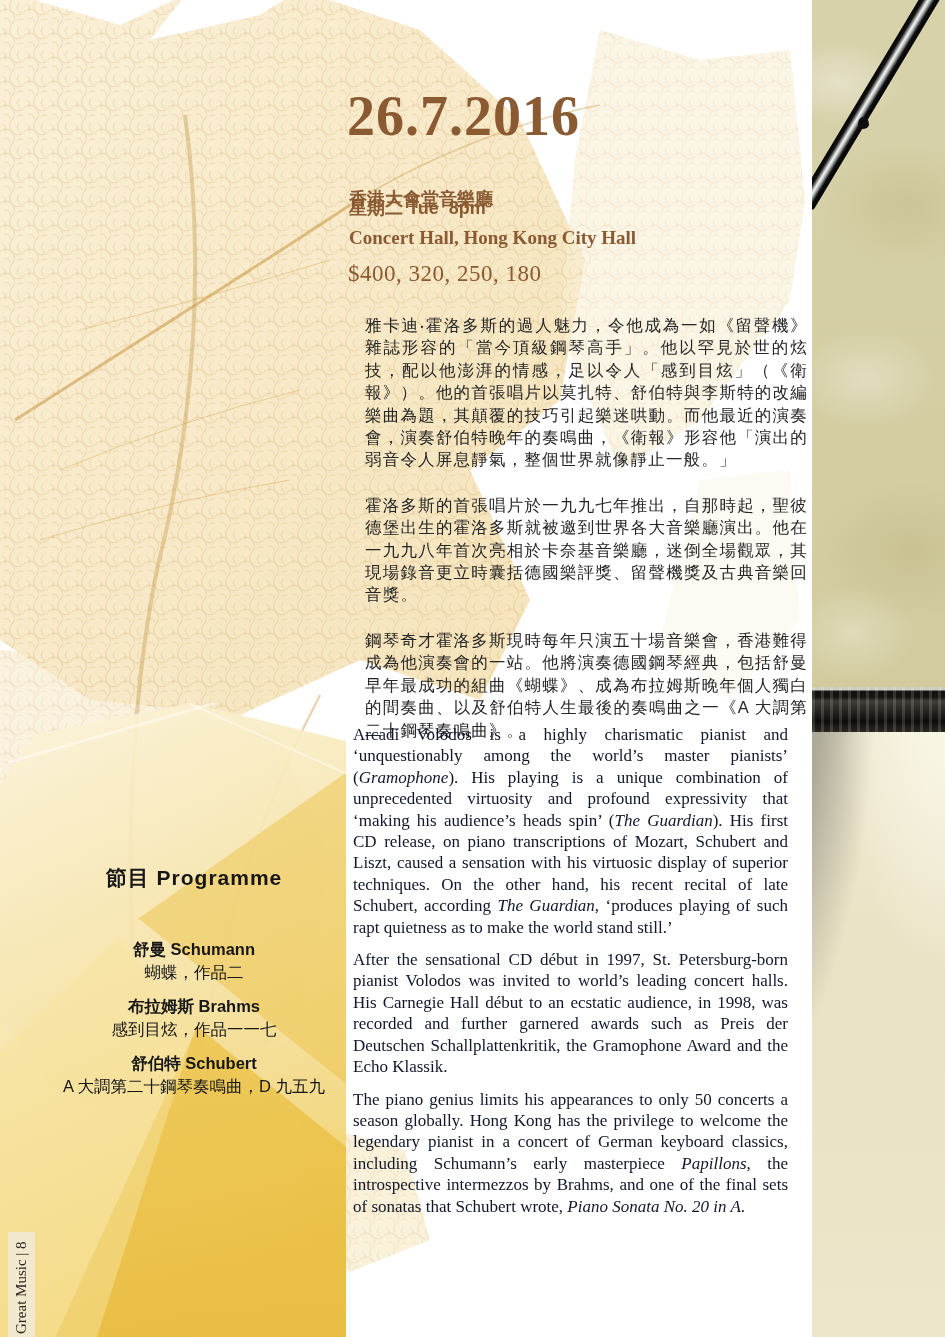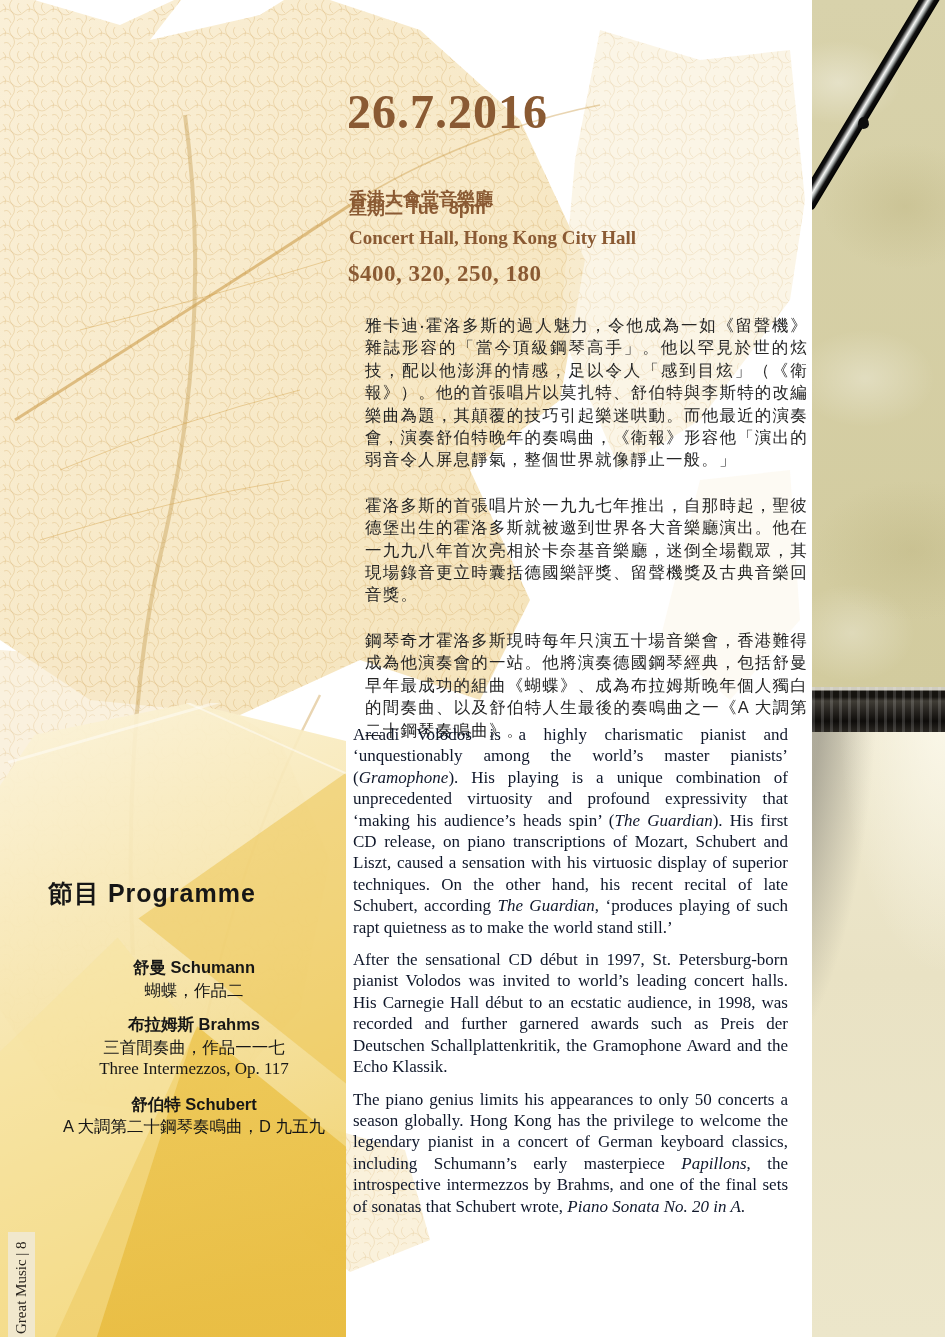--- a/index.html
+++ b/index.html
@@ -54,35 +54,35 @@
   
   .side-label{position:absolute;left:8px;top:1232px;width:27px;height:105px;
     background:#f1e8cd;z-index:3;}
   .side-label span{position:absolute;left:5px;top:102px;transform:rotate(-90deg);
     transform-origin:left top;white-space:nowrap;font:15px "Liberation Serif",serif;color:#2b2620;}
 
   
   .content{position:absolute;inset:0;z-index:3;}
   .brown{color:#8a5a33;}
   .prewrap{white-space:pre-wrap;margin-top:36px;}
-  .date{left:347px;top:88px;font-size:48px;font-weight:bold;letter-spacing:1px;line-height:1;}
+  .date{left:347px;top:88px;font-size:56px;font-weight:bold;letter-spacing:1px;line-height:1;}
   .daytime{left:349px;top:160px;font-size:18px;font-weight:bold;font-family:"Liberation Sans","Liberation Serif",sans-serif;}
   .venue-zh{left:349px;top:187px;font-size:18px;font-weight:bold;font-family:"Liberation Sans",sans-serif;}
   .venue-en{left:349px;top:227px;font-size:19px;font-weight:bold;}
-  .prices{left:348px;top:261px;font-size:23px;font-weight:bold;letter-spacing:.5px;}
+  .prices{left:348px;top:261px;font-size:23px;font-weight:normal;letter-spacing:.5px;}
 
   .zh-paras{left:365px;top:314px;width:443px;font-family:"Liberation Sans",sans-serif;}
   .zh-paras p{margin:0 0 23px;font-size:16.5px;line-height:22.4px;letter-spacing:1.2px;
     text-align:justify;color:#262626;}
   .en-paras{left:349px;top:724px;width:443px;}
   .en-paras p{margin:0 4px 11px;font-size:17px;line-height:21.4px;text-align:justify;color:#0f172a;}
 
   .programme{left:48px;top:864px;width:292px;color:#161616;}
-  .prog-title{font-size:25px;font-weight:bold;margin:13px 0 46px;
-    font-family:"Liberation Sans","Liberation Serif",sans-serif;letter-spacing:1px;}
+  .prog-title{font-size:21px;font-weight:bold;margin:0 0 46px;
+    font-family:"Liberation Sans","Liberation Serif",sans-serif;letter-spacing:1px;text-align:center;}
   .prog-item{margin:0 0 12px;line-height:22.5px;text-align:center;}
   .composer{font-size:16.5px;font-weight:bold;font-family:"Liberation Sans",sans-serif;}
   .work-zh{font-size:16.5px;font-family:"Liberation Sans",sans-serif;}
   .work-en{font-size:17px;font-family:"Liberation Serif",serif;}
 </style>
 </head>
 <body>
 
 <div class="page">
 
@@ -157,22 +157,21 @@
 
     <div class="abs programme">
       <h2 class="prog-title">節目 Programme</h2>
 
       <div class="prog-item">
         <div class="composer">舒曼 Schumann</div>
         <div class="work-zh">蝴蝶，作品二</div>
       </div>
       <div class="prog-item">
         <div class="composer">布拉姆斯 Brahms</div>
-        <div class="work-zh">三首間奏曲，作品一一七</div>
-        <div class="work-en">Three Intermezzos, Op. 117</div>
+        <div class="work-zh">感到目炫，作品一一七</div>
       </div>
       <div class="prog-item">
         <div class="composer">舒伯特 Schubert</div>
         <div class="work-zh">A 大調第二十鋼琴奏鳴曲，D 九五九</div>
       </div>
     </div>
 
   </div>
 </div>
 

